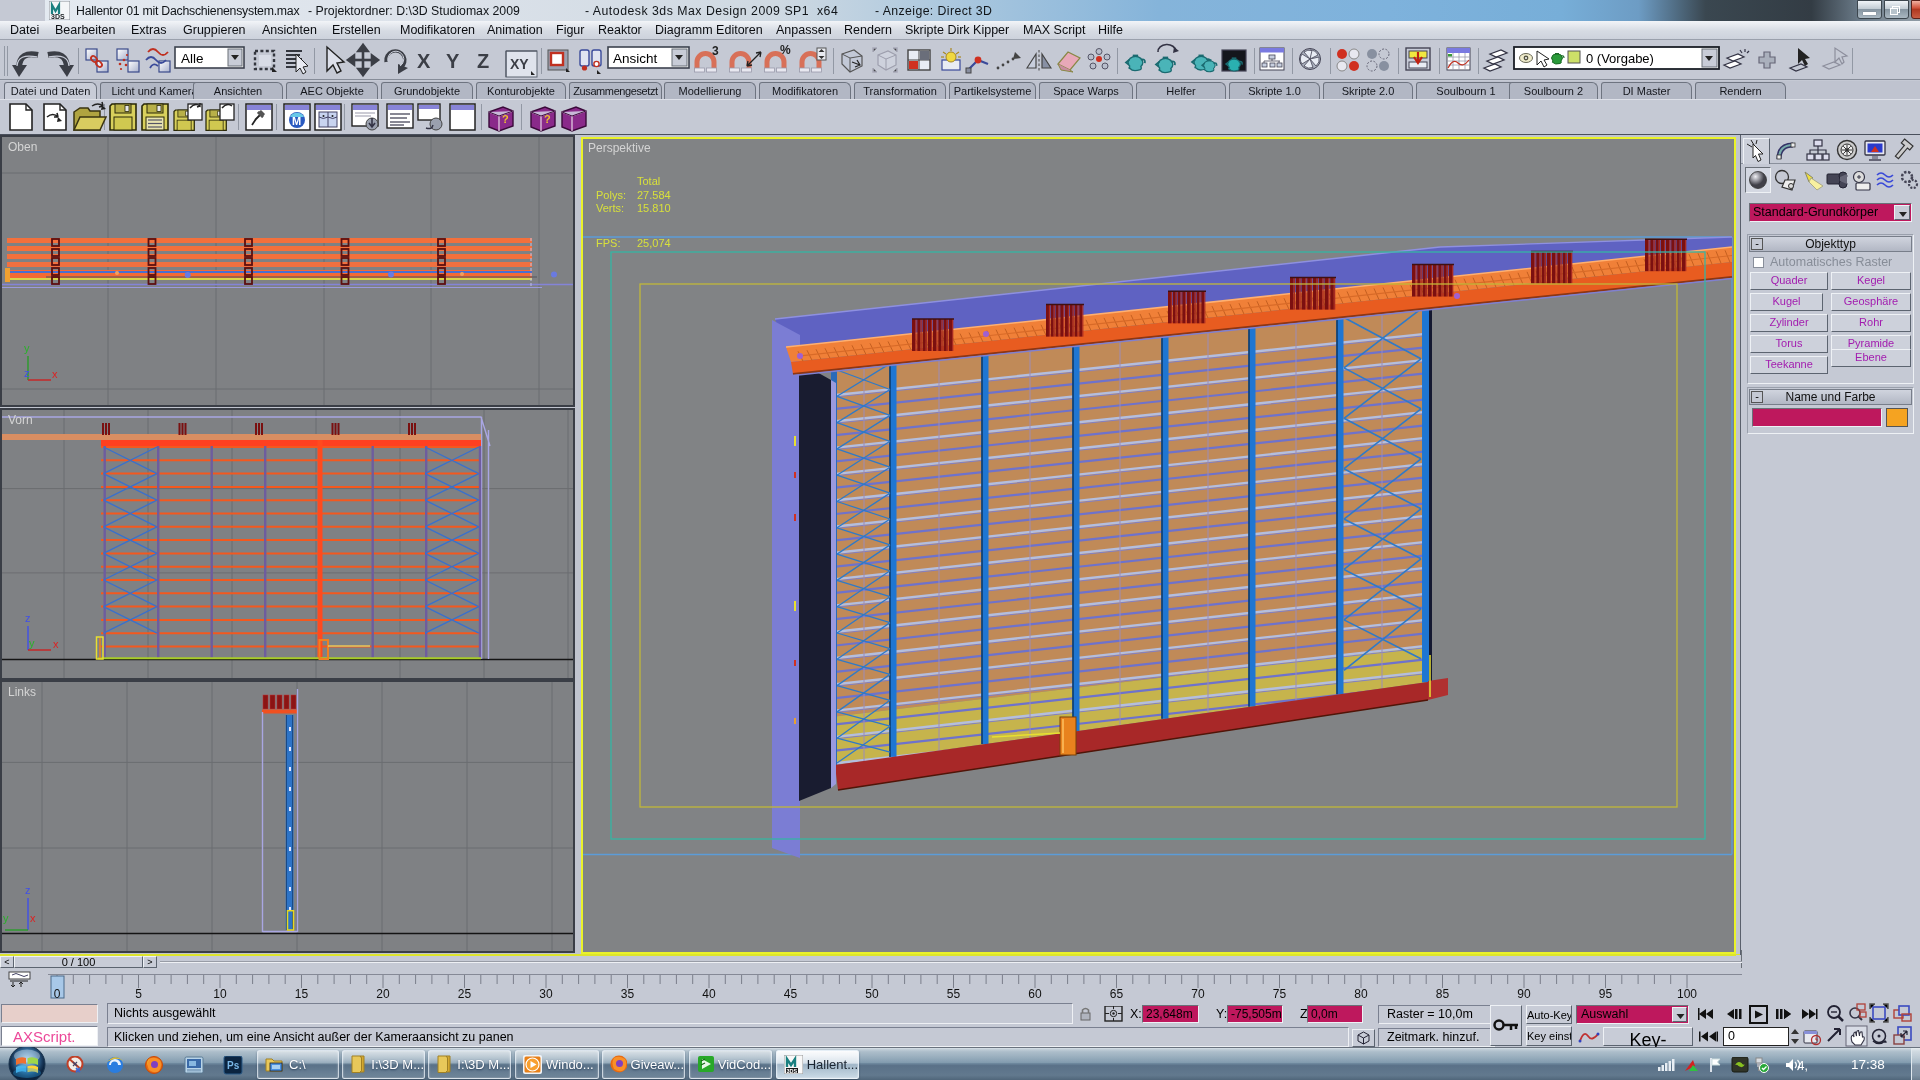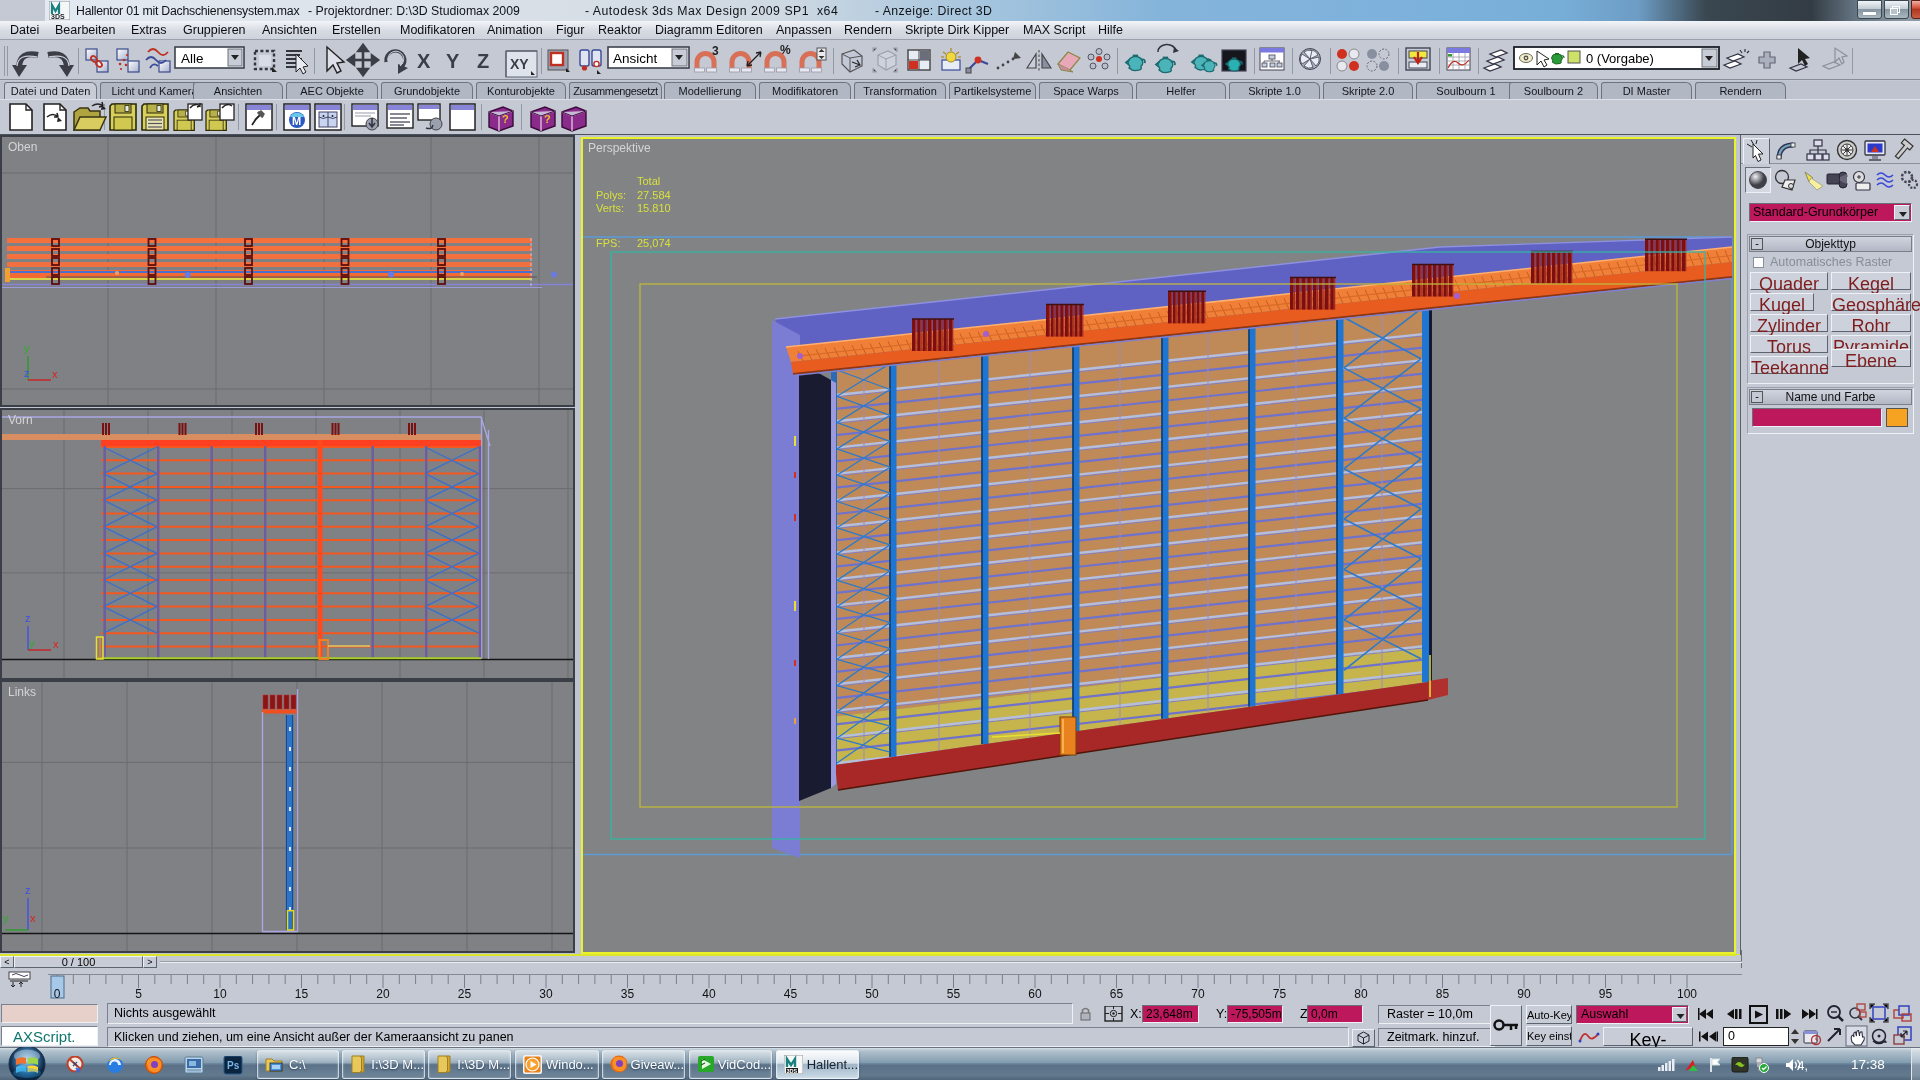--- a/index.html
+++ b/index.html
@@ -19,21 +19,21 @@
 #tabrow { left:0; top:81px; width:1920px; height:18px; background:#bfc3cf; font-size:11.5px; }
 .tab { position:absolute; top:1px; height:17px; background:#b2b7c4; border:1px solid #6e7480; border-bottom:none; border-radius:3px 6px 0 0; text-align:center; color:#14161c; padding-top:2px; font-size:11px; white-space:nowrap; overflow:hidden; }
 .tab.active { background:#c8ccd7; z-index:2; }
 #toolbar2 { left:0; top:99px; width:1920px; height:36px; background:#c5c9d4; border-top:1px solid #dde0e8; border-bottom:1px solid #4a505c; }
 #vparea { left:0; top:135px; width:1920px; height:820px; background:#c0c4ce; }
 .vplabel { position:absolute; font-size:12px; color:#d4d4d4; z-index:5; }
 #timerow { left:0; top:955px; width:1920px; height:13px; background:#c5c9d4; }
 #trackrow { left:0; top:968px; width:1920px; height:21px; background:#c5c9d4; z-index:3; }
 #statusbar { left:0; top:989px; width:1920px; height:59px; background:#c5c9d4; }
 .btn3d { background:#c8ccd7; border:1px solid; border-color:#eef1f5 #5c6470 #5c6470 #eef1f5; }
-.obtn { height:18px; background:#cdd1db; border:1px solid; border-color:#eef1f5 #5c6470 #5c6470 #eef1f5; font-size:18px; text-align:center; color:#7f1d1d; padding-top:1px; }
+.obtn { height:18px; background:#cdd1db; border:1px solid; border-color:#eef1f5 #5c6470 #5c6470 #eef1f5; font-size:11px; text-align:center; color:#a21caf; padding-top:1px; }
 .tbtn { position:absolute; top:2px; height:29px; border:1px solid rgba(235,242,248,0.75); border-radius:2.5px;
   background:linear-gradient(rgba(255,255,255,0.5),rgba(255,255,255,0.18) 45%,rgba(90,115,135,0.25) 50%,rgba(150,170,190,0.25));
   box-shadow:inset 0 0 2px rgba(255,255,255,0.5), 0 1px 2px rgba(20,40,60,0.45);
   color:#fff; font-size:13px; display:flex; align-items:center; padding-left:7px; text-shadow:0 1px 2px rgba(20,40,70,0.7); white-space:nowrap; overflow:hidden; }
 .tbtn.active { background:linear-gradient(rgba(255,255,255,0.95),rgba(245,250,255,0.75) 45%,rgba(190,210,225,0.7) 50%,rgba(220,235,245,0.85)); color:#1a2430; text-shadow:none; }
 .fld { background:#be185d; border:1px solid; border-color:#6a7078 #eef1f5 #eef1f5 #6a7078; }
 #taskbar { left:0; top:1048px; width:1920px; height:32px;
   background:linear-gradient(#aebfcc 0%, #8aa2b4 12%, #7793a8 45%, #5a7188 55%, #62798e 85%, #50667a 100%); }
 </style>
 </head>
@@ -1325,21 +1325,21 @@
           </svg></div>
     </div>
 
     <div class="abs" style="left:6px;top:99px;width:167px;height:150px;border:1px solid;border-color:#9aa0ac #eef1f5 #eef1f5 #9aa0ac"></div>
     <div class="abs" style="left:8px;top:101px;width:163px;height:16px;background:linear-gradient(#d0d4de,#b2b7c4);border:1px solid #787e8a;font-size:12px;text-align:center;color:#111">Objekttyp</div>
     <div class="abs" style="left:10px;top:103px;width:12px;height:12px;background:#c5c9d4;border:1px solid #555;font-size:11px;line-height:9px;text-align:center">-</div>
     <div class="abs" style="left:12px;top:122px;width:11px;height:11px;background:#fff;border:1px solid #888e9a"></div>
     <div class="abs" style="left:29px;top:120px;font-size:12.5px;color:#878d98">Automatisches Raster</div>
     <div class="abs obtn" style="left:9px;top:137px;width:78px">Quader</div>
     <div class="abs obtn" style="left:90px;top:137px;width:80px">Kegel</div>
-    <div class="abs obtn" style="left:9px;top:158px;width:64px">Kugel</div>
+    <div class="abs obtn" style="left:9px;top:158px;width:73px">Kugel</div>
     <div class="abs obtn" style="left:90px;top:158px;width:80px">Geosphäre</div>
     <div class="abs obtn" style="left:9px;top:179px;width:78px">Zylinder</div>
     <div class="abs obtn" style="left:90px;top:179px;width:80px">Rohr</div>
     <div class="abs obtn" style="left:9px;top:200px;width:78px">Torus</div>
     <div class="abs obtn" style="left:90px;top:200px;width:80px">Pyramide</div>
     <div class="abs obtn" style="left:9px;top:221px;width:78px">Teekanne</div>
     <div class="abs obtn" style="left:90px;top:214px;width:80px">Ebene</div>
 
     <div class="abs" style="left:6px;top:252px;width:167px;height:47px;border:1px solid;border-color:#9aa0ac #eef1f5 #eef1f5 #9aa0ac"></div>
     <div class="abs" style="left:8px;top:254px;width:163px;height:16px;background:linear-gradient(#d0d4de,#b2b7c4);border:1px solid #787e8a;font-size:12px;text-align:center;color:#111">Name und Farbe</div>
@@ -1489,21 +1489,21 @@
           <text x="1361" y="29.5">80</text>
           <text x="1442.5" y="29.5">85</text>
           <text x="1524" y="29.5">90</text>
           <text x="1605.5" y="29.5">95</text>
           <text x="1687" y="29.5">100</text>
         </g>
     </svg>
   </div>
   <div id="statusbar" class="abs" style="font-size:12.5px">
     <div class="abs" style="left:1px;top:15px;width:97px;height:19px;background:#e7cfca;border:1px solid;border-color:#7a8090 #eef0f4 #eef0f4 #7a8090"></div>
-    <div class="abs" style="left:1px;top:37px;width:97px;height:20px;background:#fff;border:1px solid;border-color:#7a8090 #eef0f4 #eef0f4 #7a8090;font-size:15px;padding:1px 0 0 11px;color:#0f766e">AXScript.</div>
+    <div class="abs" style="left:1px;top:37px;width:97px;height:20px;background:#fff;border:1px solid;border-color:#7a8090 #eef0f4 #eef0f4 #7a8090;font-size:15px;padding:1px 0 0 11px;color:#ec4899">AXScript.</div>
     <div class="abs" style="left:107px;top:14px;width:966px;height:21px;border:1px solid;border-color:#7a8090 #eef0f4 #eef0f4 #7a8090;padding:2px 0 0 6px">Nichts ausgewählt</div>
     <div class="abs" style="left:107px;top:38px;width:1242px;height:20px;border:1px solid;border-color:#7a8090 #eef0f4 #eef0f4 #7a8090;padding:2px 0 0 6px">Klicken und ziehen, um eine Ansicht außer der Kameraansicht zu panen</div>
     <svg class="abs" style="left:1078px;top:17px" width="46" height="18">
       <g transform="translate(2,0)">
           <rect x="1" y="7" width="9" height="7" fill="#b0b4be" stroke="#666"></rect>
           <path d="M2.5 7 L2.5 4 Q5.5 1 8.5 4 L8.5 7" fill="none" stroke="#777" stroke-width="1.6"></path>
         </g>
       <g transform="translate(27,0)">
           <rect x="0" y="0" width="17" height="15" fill="none" stroke="#222" stroke-width="1.4"></rect>
           <circle cx="8.5" cy="7.5" r="3.2" fill="none" stroke="#222"></circle>

